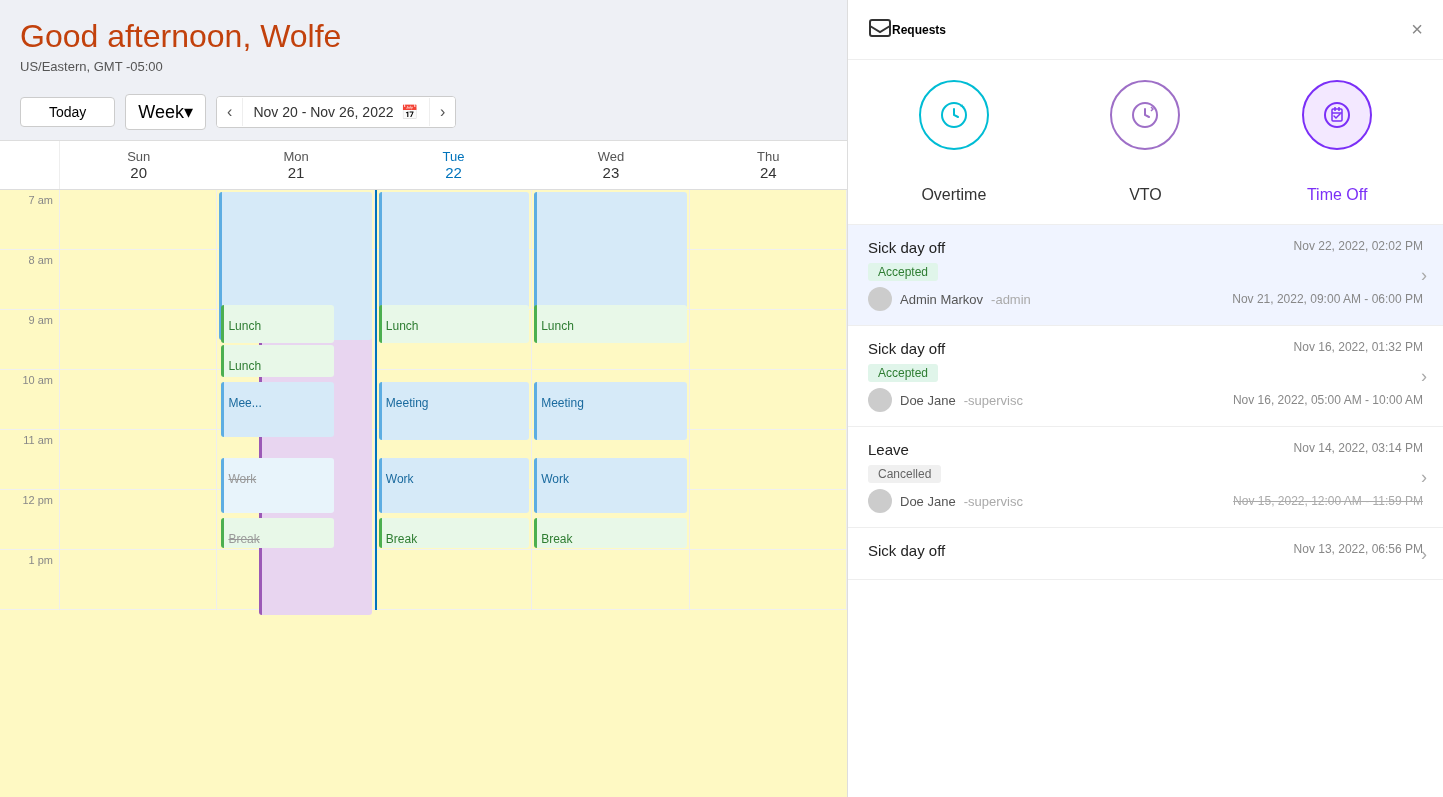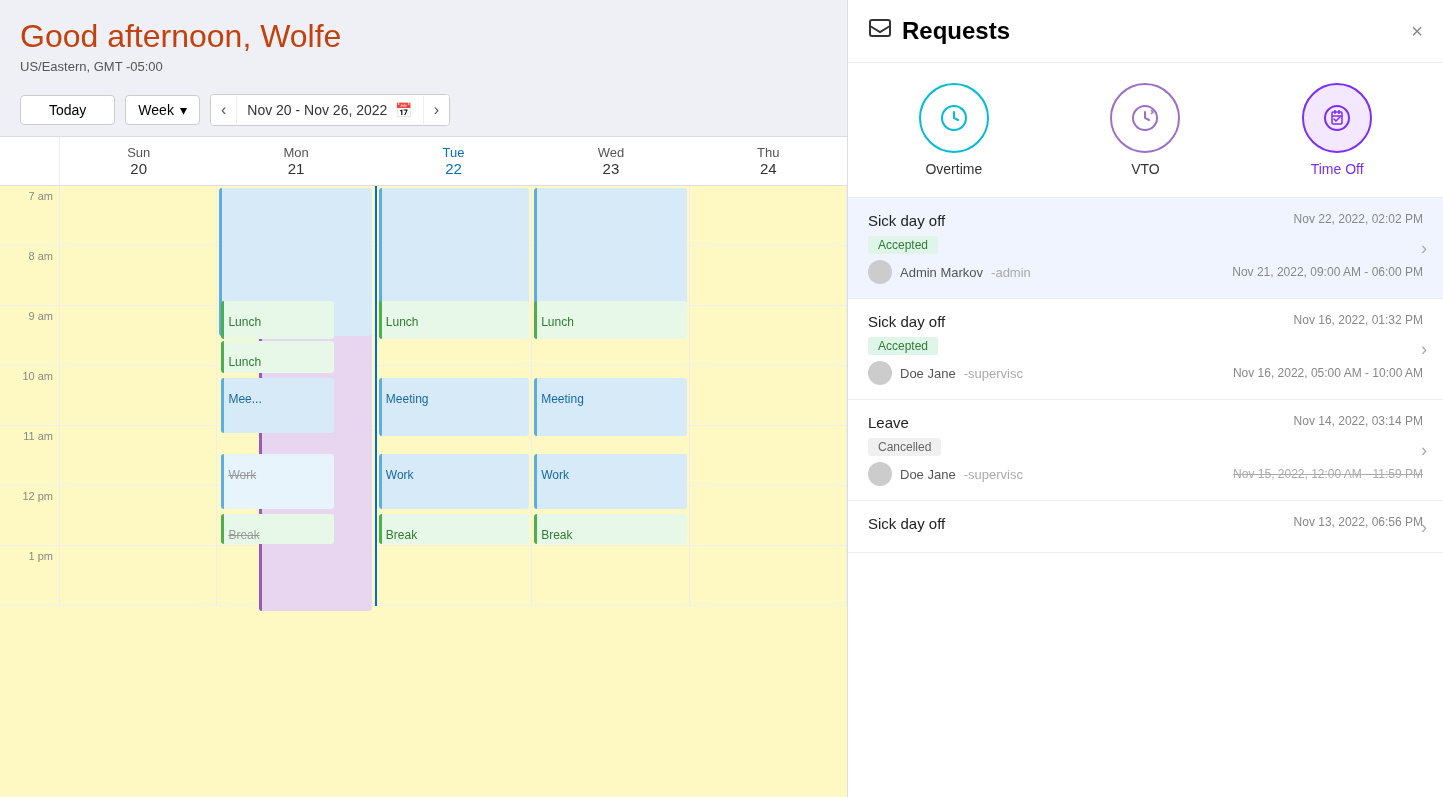--- a/index.html
+++ b/index.html
@@ -48,24 +48,24 @@
       cursor: pointer;
       font-size: 14px;
     }
 
     .btn-week {
       border: 1px solid #ccc;
       background: #fff;
       padding: 6px 12px;
       border-radius: 4px;
       cursor: pointer;
-      font-size: 14px;
-      display: flex;
-      align-items: center;
-      gap: 6px;
+      font-size: 18px;
+      display: flex;
+      align-items: center;
+      gap: 0;
     }
 
     .date-nav {
       display: flex;
       align-items: center;
       gap: 0;
       border: 1px solid #ccc;
       border-radius: 4px;
       background: #fff;
       overflow: hidden;
@@ -212,22 +212,21 @@
       display: flex;
       align-items: center;
       justify-content: space-between;
       padding: 16px 20px;
       border-bottom: 1px solid #eee;
     }
 
     .requests-title {
       display: flex;
       align-items: center;
-      gap: 10px;
-      font-size: 24px;
+      font-size: 12px;
       font-weight: 600;
     }
 
     .close-btn {
       background: none;
       border: none;
       font-size: 20px;
       cursor: pointer;
       color: #888;
     }
@@ -267,22 +266,23 @@
       color: #9e6fc7;
     }
 
     .circle-timeoff {
       border: 2px solid #7b2ff7;
       color: #7b2ff7;
       background: #f3e8ff;
     }
 
     .type-label {
-      font-size: 14px;
+      font-size: 16px;
       color: #333;
+      margin-top: 28px;
     }
 
     .type-label-active {
       color: #7b2ff7;
       font-weight: 500;
     }
 
     .requests-list {
       flex: 1;
       overflow-y: auto;

